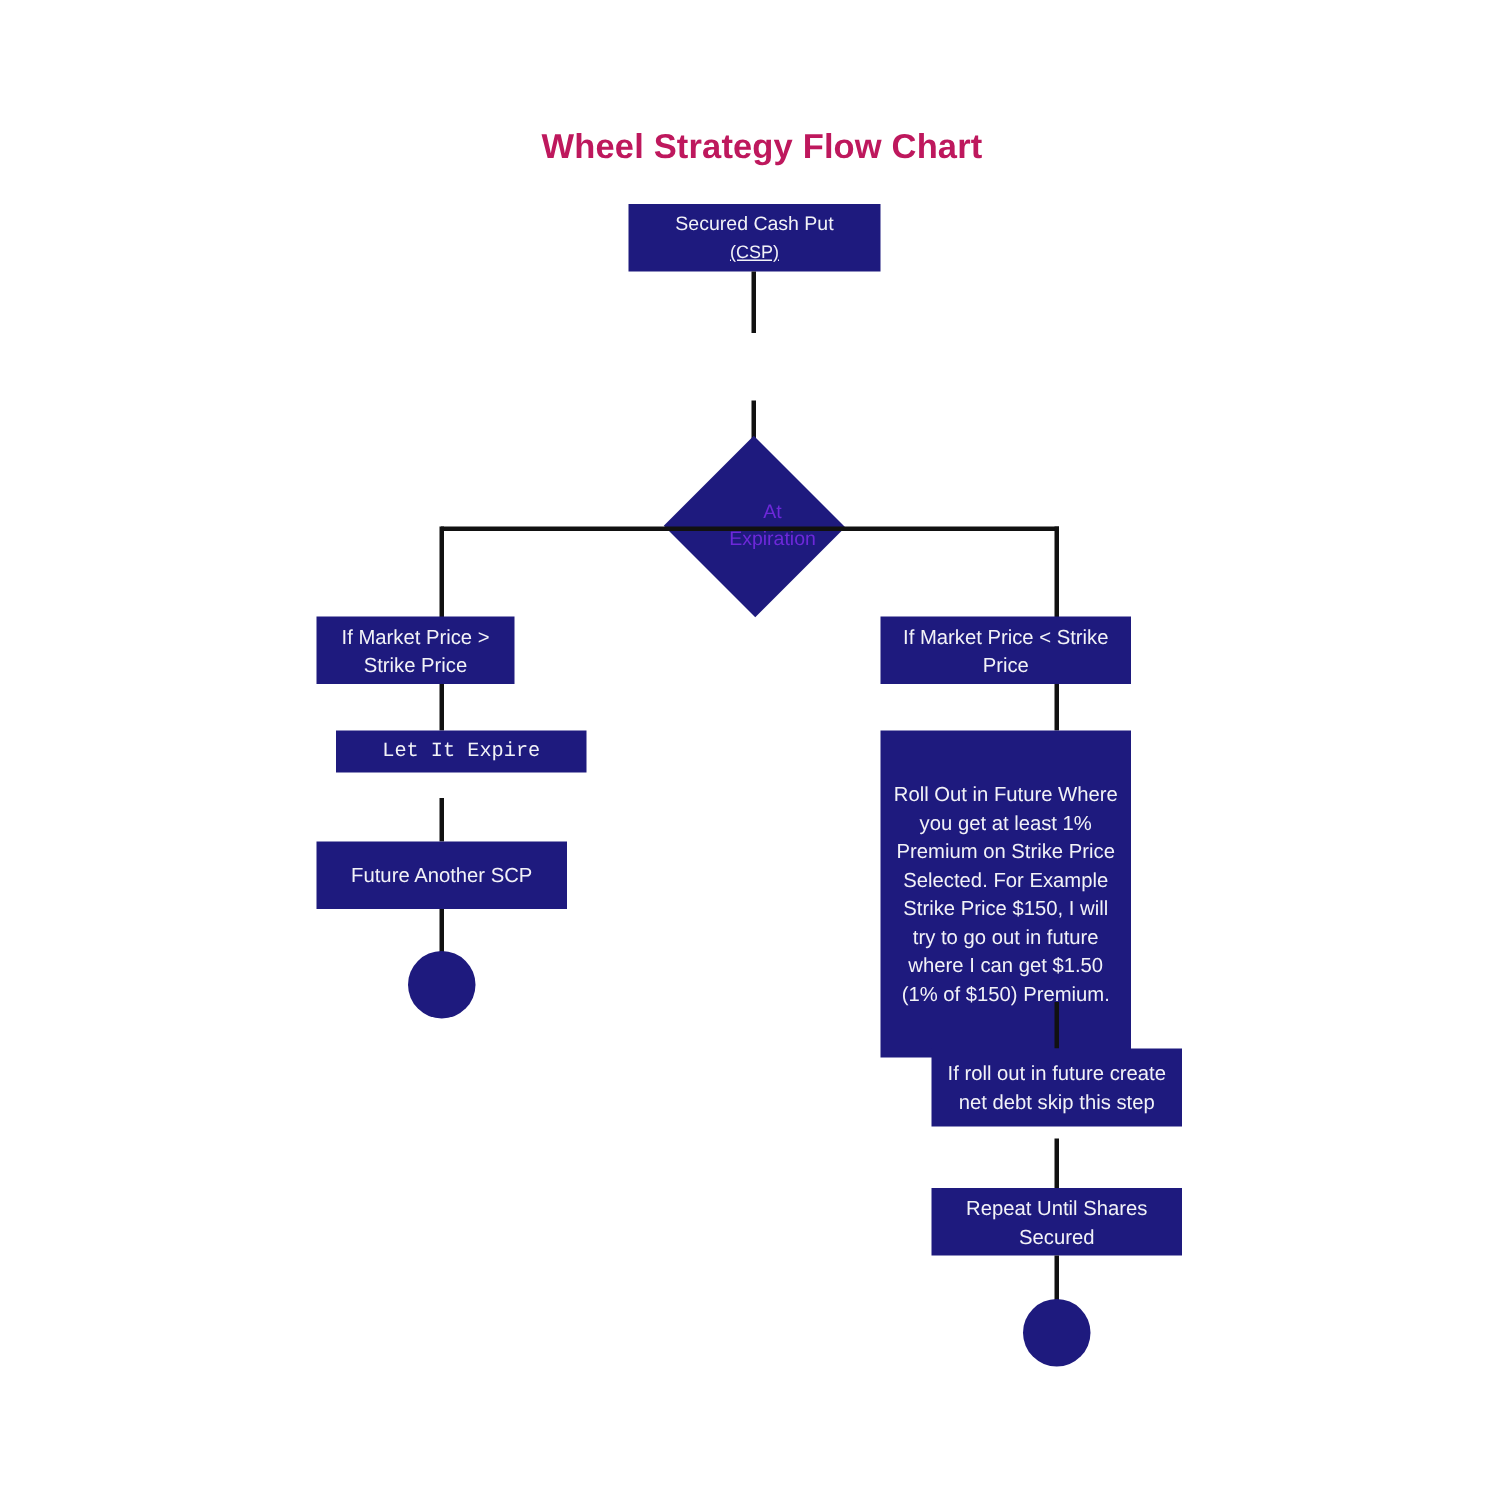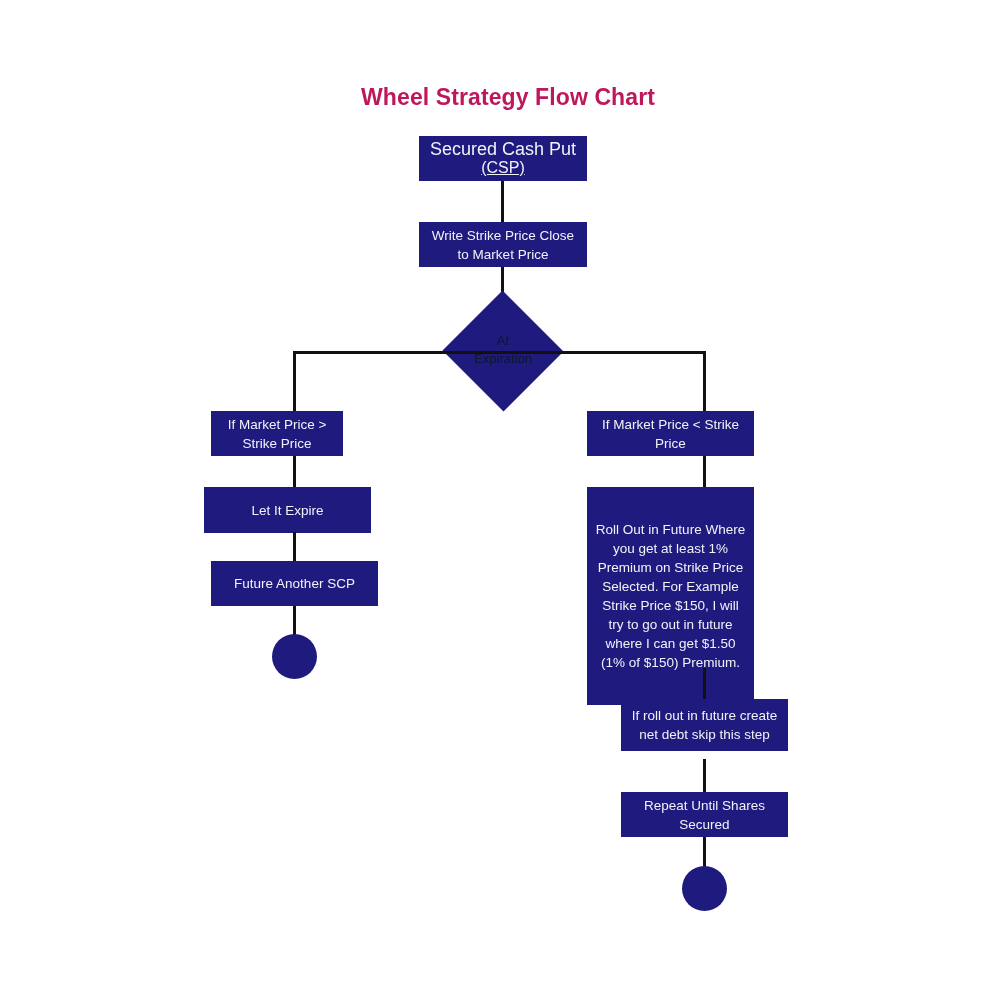--- a/index.html
+++ b/index.html
@@ -41,42 +41,42 @@
     font-size: 13.5px;
     line-height: 19px;
     box-sizing: border-box;
     padding: 2px 6px;
     white-space: pre-line;
   }
   .node.small-second-line {
     flex-direction: column;
     line-height: 20px;
   }
-  .node .line1 { font-size: 18px; }
-  .node .line2 { font-size: 16px; margin-top: -1px; text-decoration: underline; }
+  .node .line1 { font-size: 13px; }
+  .node .line2 { font-size: 12px; margin-top: -1px; text-decoration: underline; }
 
   .diamond-wrap {
     position: absolute;
   }
   .diamond-shape {
     position: absolute;
     left: 0;
     top: 0;
     width: 100%;
     height: 100%;
     background: #1e1a7e;
     transform: rotate(45deg) scale(0.707);
     transform-origin: center center;
   }
   .diamond-label {
     position: absolute;
-    left: 0;
+    left: 12px;
     width: 100%;
     text-align: center;
-    color: #0f172a;
+    color: #6d28d9;
     font-size: 13px;
     line-height: 18px;
     white-space: pre-line;
   }
   .connector-v {
     position: absolute;
     background: #111111;
     width: 3px;
   }
   .connector-h {
@@ -97,39 +97,38 @@
 
   <div id="chart-title">Wheel Strategy Flow Chart</div>
 
   <div class="node small-second-line" style="left:419px; top:136px; width:168px; height:45px;">
     <span class="line1">Secured Cash Put</span>
     <span class="line2">(CSP)</span>
   </div>
 
   <div class="connector-v" style="left:501px; top:181px; height:41px;"></div>
 
-  <div class="node" style="left:419px; top:222px; width:168px; height:45px;">Write Strike Price Close to Market Price</div>
 
   <div class="connector-v" style="left:501px; top:267px; height:26px;"></div>
 
   <div class="diamond-wrap" style="left:442px; top:291px; width:122px; height:120px;">
     <div class="diamond-shape"></div>
     <div class="diamond-label" style="top:41px;">At
 Expiration</div>
   </div>
 
   <div class="connector-h" style="left:294px; top:351px; width:412px;"></div>
   <div class="connector-v" style="left:293px; top:351px; height:61px;"></div>
   <div class="connector-v" style="left:703px; top:351px; height:61px;"></div>
 
   <div class="node" style="left:211px; top:411px; width:132px; height:45px;">If Market Price &gt; Strike Price</div>
 
   <div class="connector-v" style="left:293px; top:456px; height:31px;"></div>
 
-  <div class="node" style="left:204px; top:487px; width:167px; height:46px;">Let It Expire</div>
+  <div class="node" style="left:224px; top:487px; width:167px; height:28px;font-family:Liberation Mono, monospace;">Let It Expire</div>
 
   <div class="connector-v" style="left:293px; top:532px; height:29px;"></div>
 
   <div class="node" style="left:211px; top:561px; width:167px; height:45px;">Future Another SCP</div>
 
   <div class="connector-v" style="left:293px; top:606px; height:30px;"></div>
 
   <div class="terminator" style="left:272px; top:634px; width:45px; height:45px;"></div>
 
   <div class="node" style="left:587px; top:411px; width:167px; height:45px;">If Market Price &lt; Strike Price</div>

